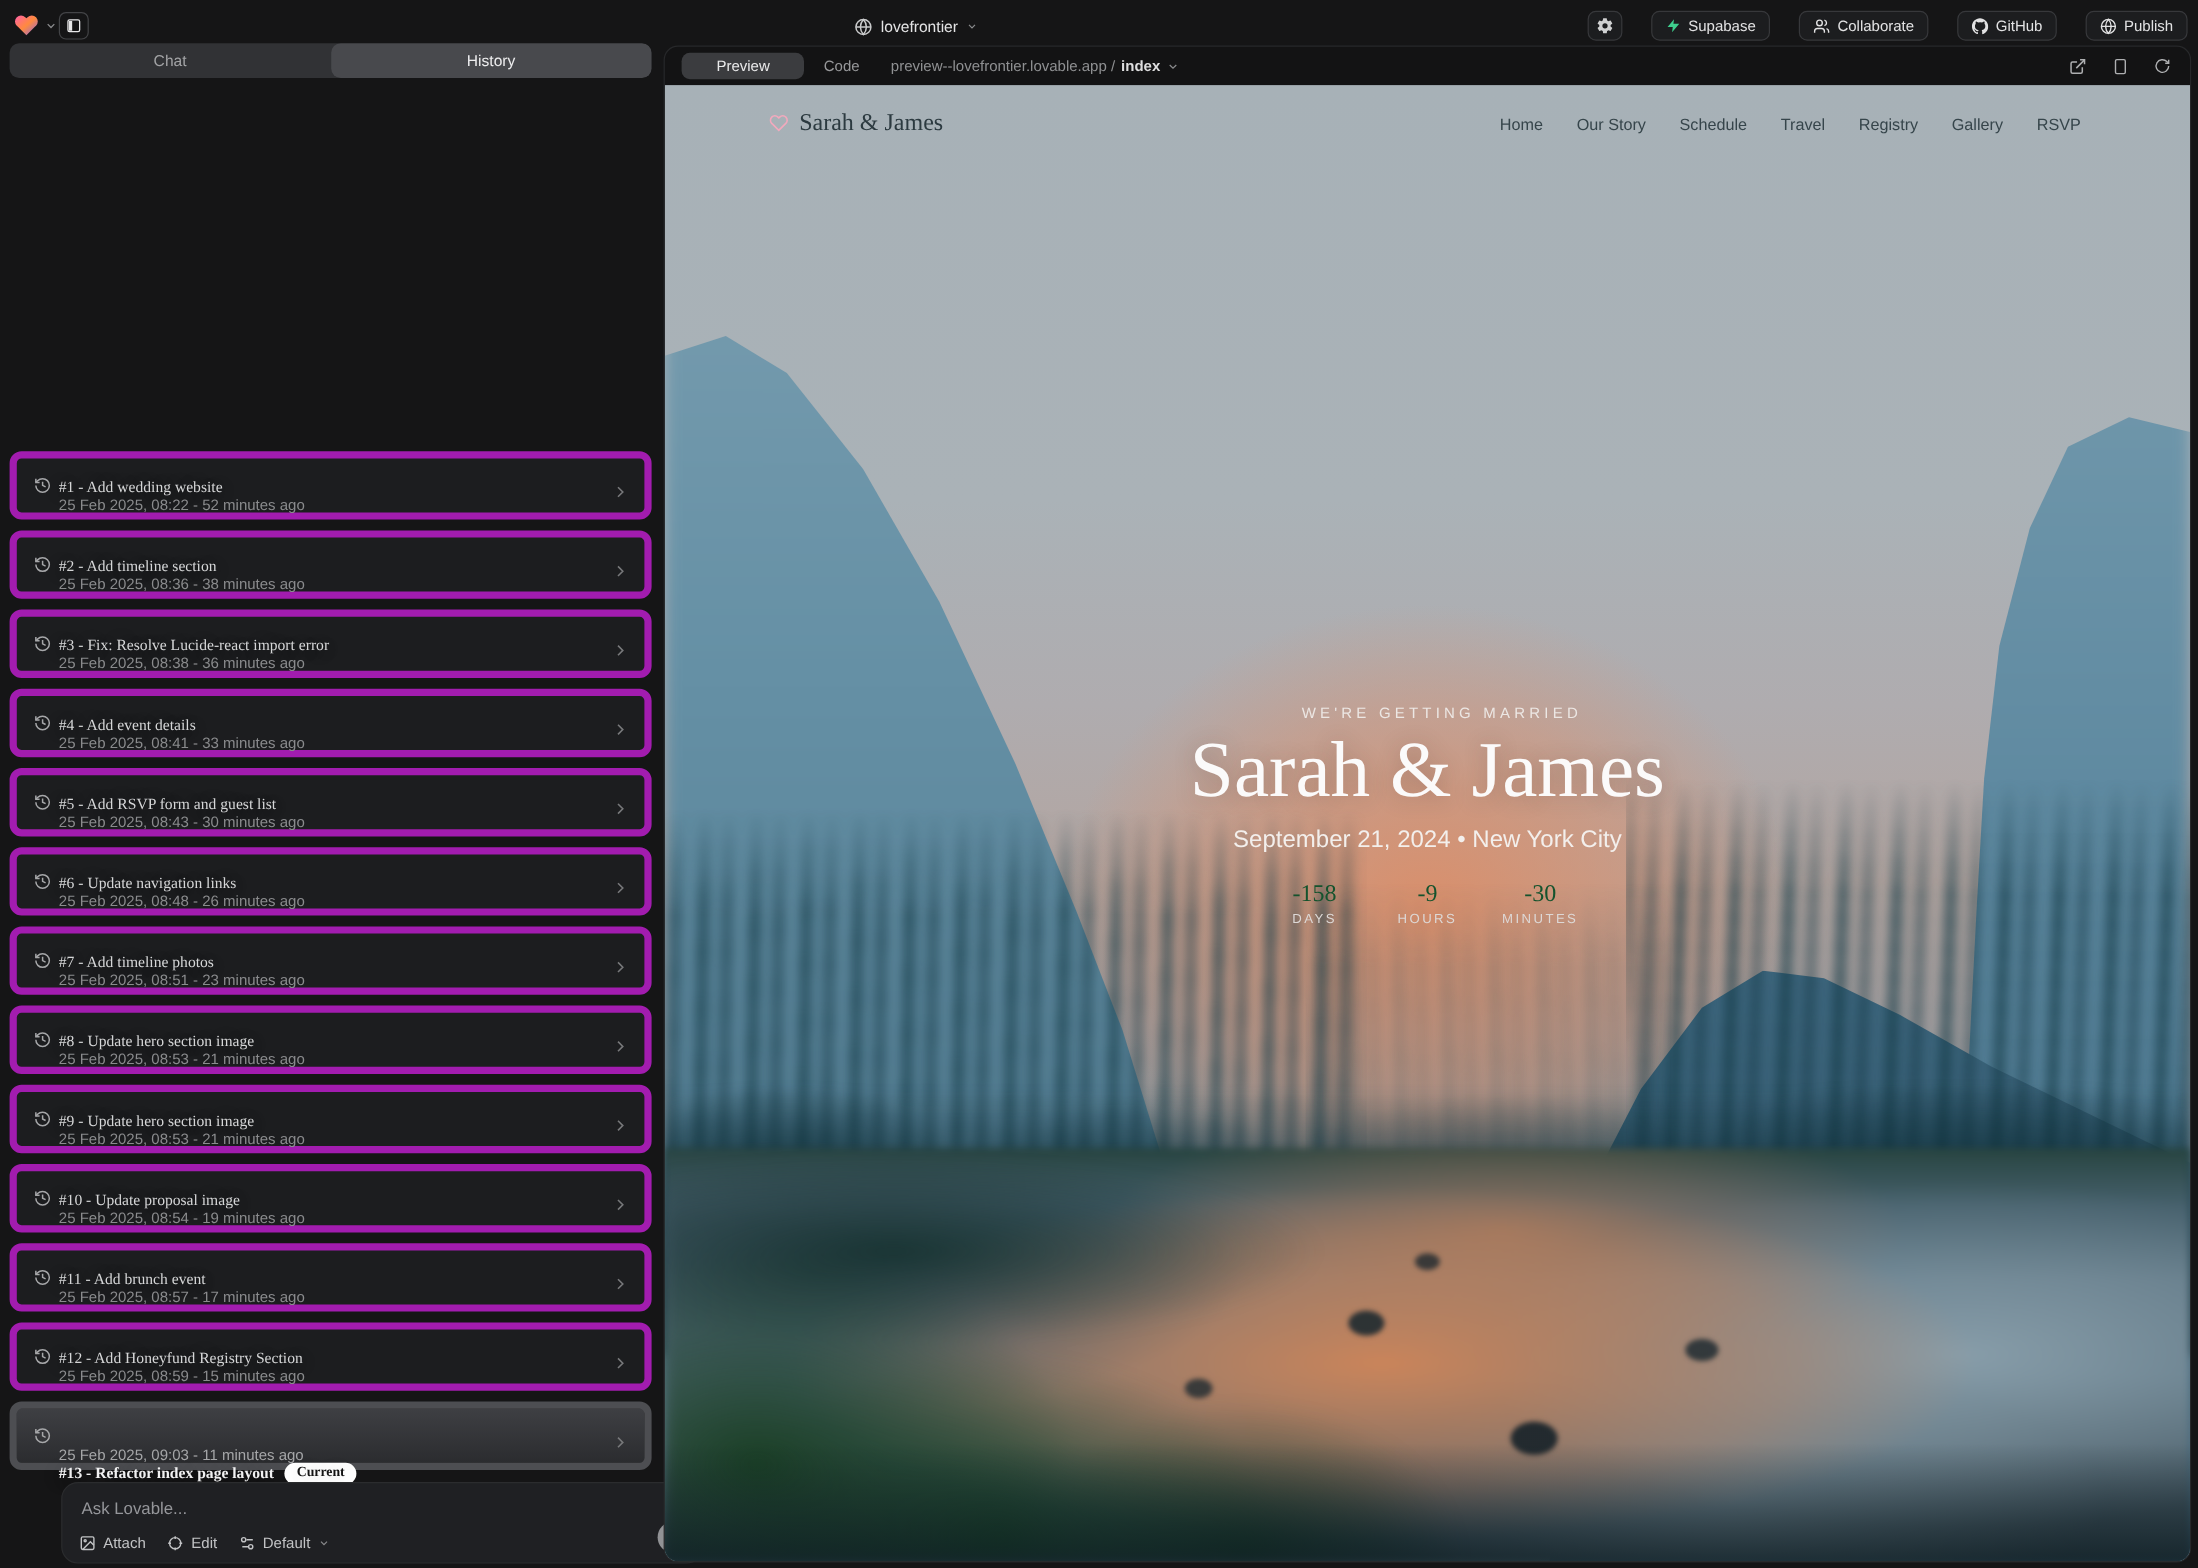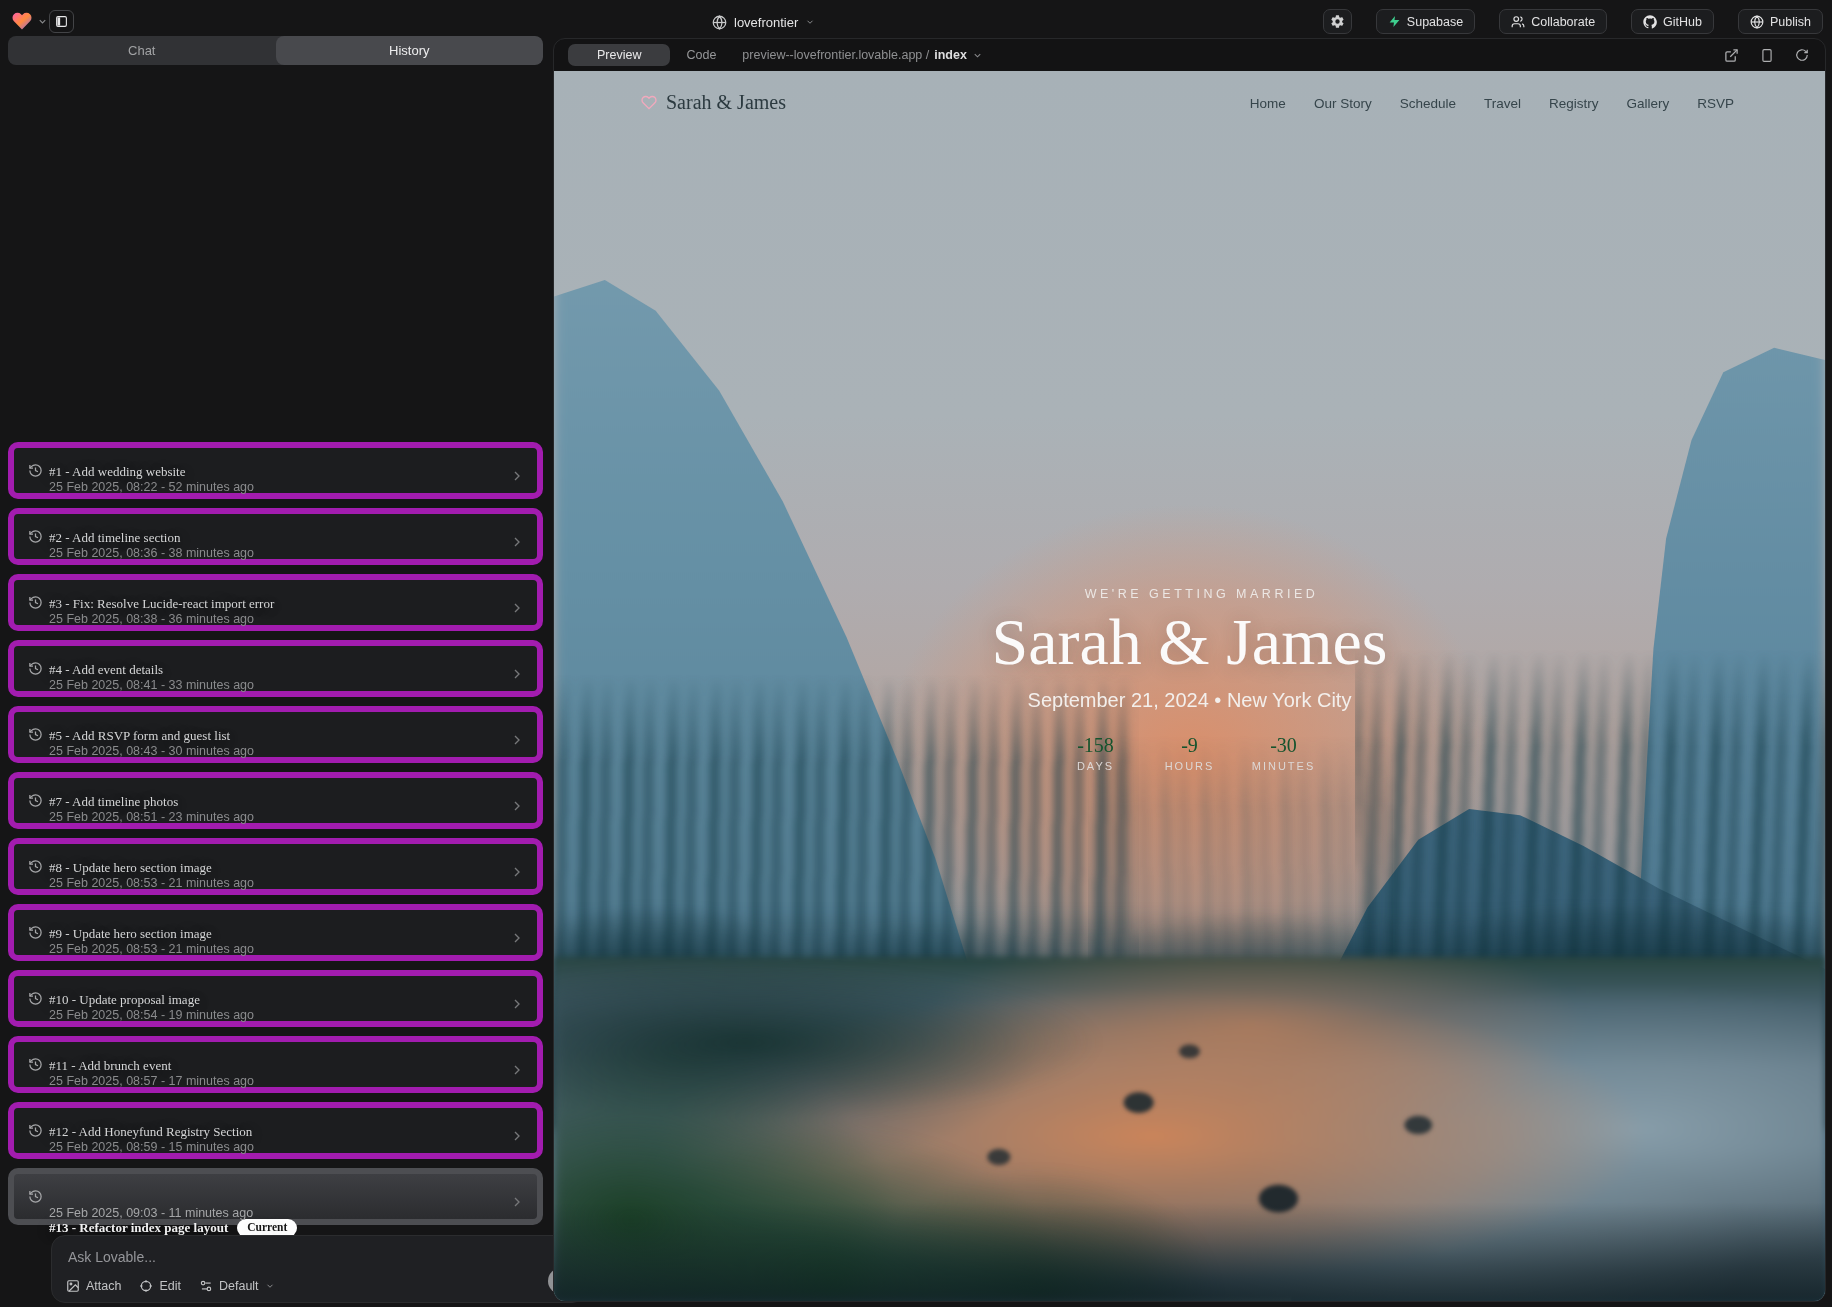--- a/index.html
+++ b/index.html
@@ -277,20 +277,35 @@
       <div class="htitle">
         <span>#5 - Add RSVP form and guest list</span>
 
       </div>
       <div class="hts">25 Feb 2025, 08:43 - 30 minutes ago</div>
       <svg class="hchev" width="16" height="16" viewBox="0 0 24 24" fill="none" stroke="currentColor" stroke-width="2">
         <polyline points="9 18 15 12 9 6"></polyline>
       </svg>
     </div>
 
+    <div class="hcard">
+      <svg class="hicon" width="15" height="15" viewBox="0 0 24 24" fill="none" stroke="currentColor" stroke-width="2">
+        <path d="M3 12a9 9 0 1 0 9-9 9.75 9.75 0 0 0-6.74 2.74L3 8"></path>
+        <path d="M3 3v5h5"></path>
+        <path d="M12 7v5l4 2"></path>
+      </svg>
+      <div class="htitle">
+        <span>#6 - Update navigation links</span>
+
+      </div>
+      <div class="hts">25 Feb 2025, 08:48 - 26 minutes ago</div>
+      <svg class="hchev" width="16" height="16" viewBox="0 0 24 24" fill="none" stroke="currentColor" stroke-width="2">
+        <polyline points="9 18 15 12 9 6"></polyline>
+      </svg>
+    </div>
 
     <div class="hcard">
       <svg class="hicon" width="15" height="15" viewBox="0 0 24 24" fill="none" stroke="currentColor" stroke-width="2">
         <path d="M3 12a9 9 0 1 0 9-9 9.75 9.75 0 0 0-6.74 2.74L3 8"></path>
         <path d="M3 3v5h5"></path>
         <path d="M12 7v5l4 2"></path>
       </svg>
       <div class="htitle">
         <span>#7 - Add timeline photos</span>
 

